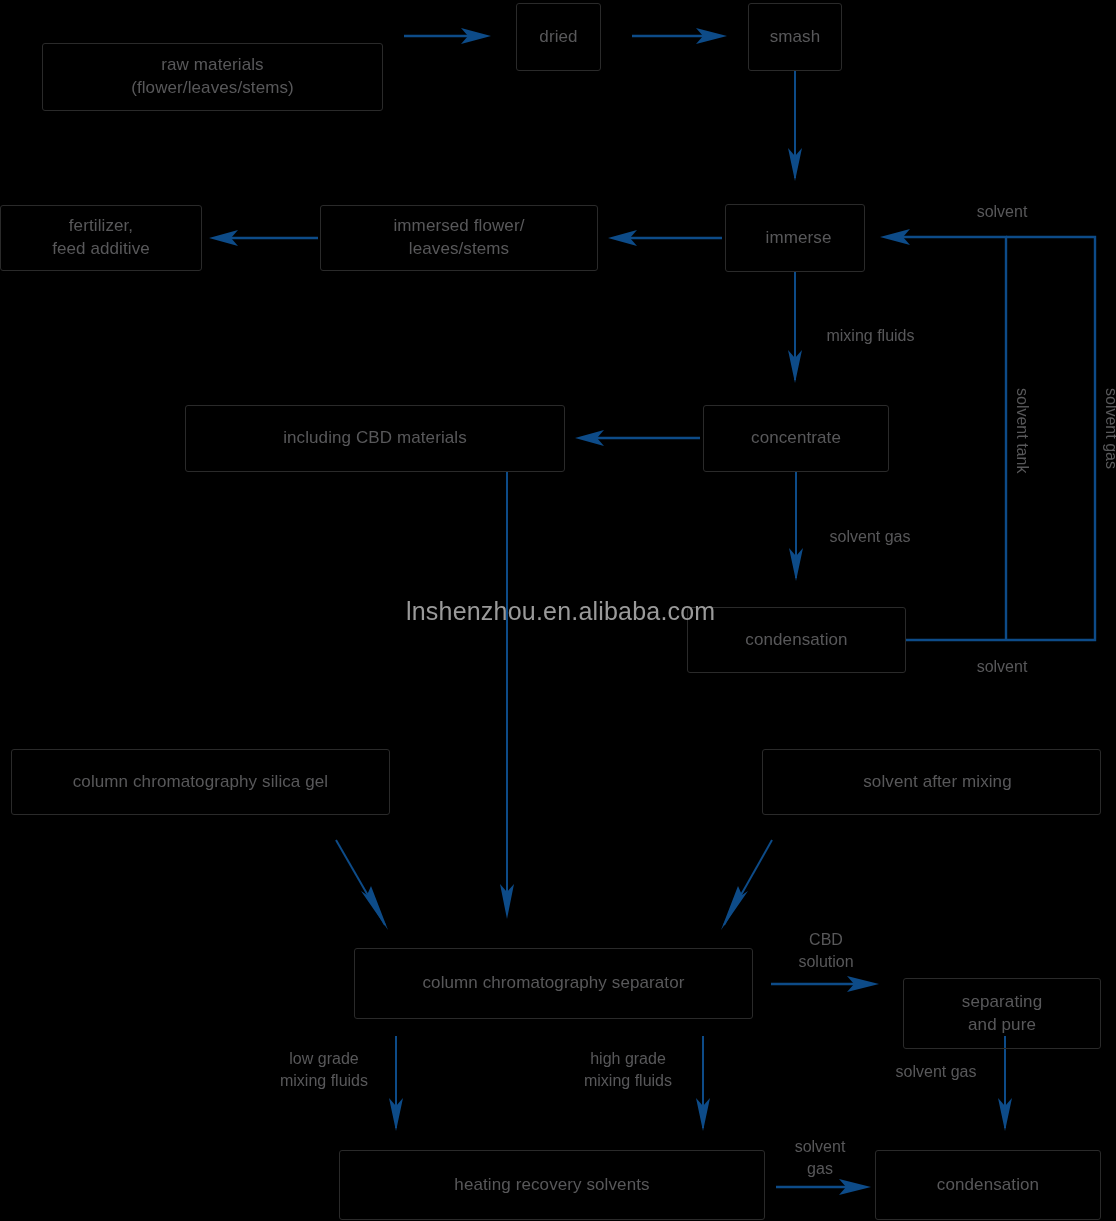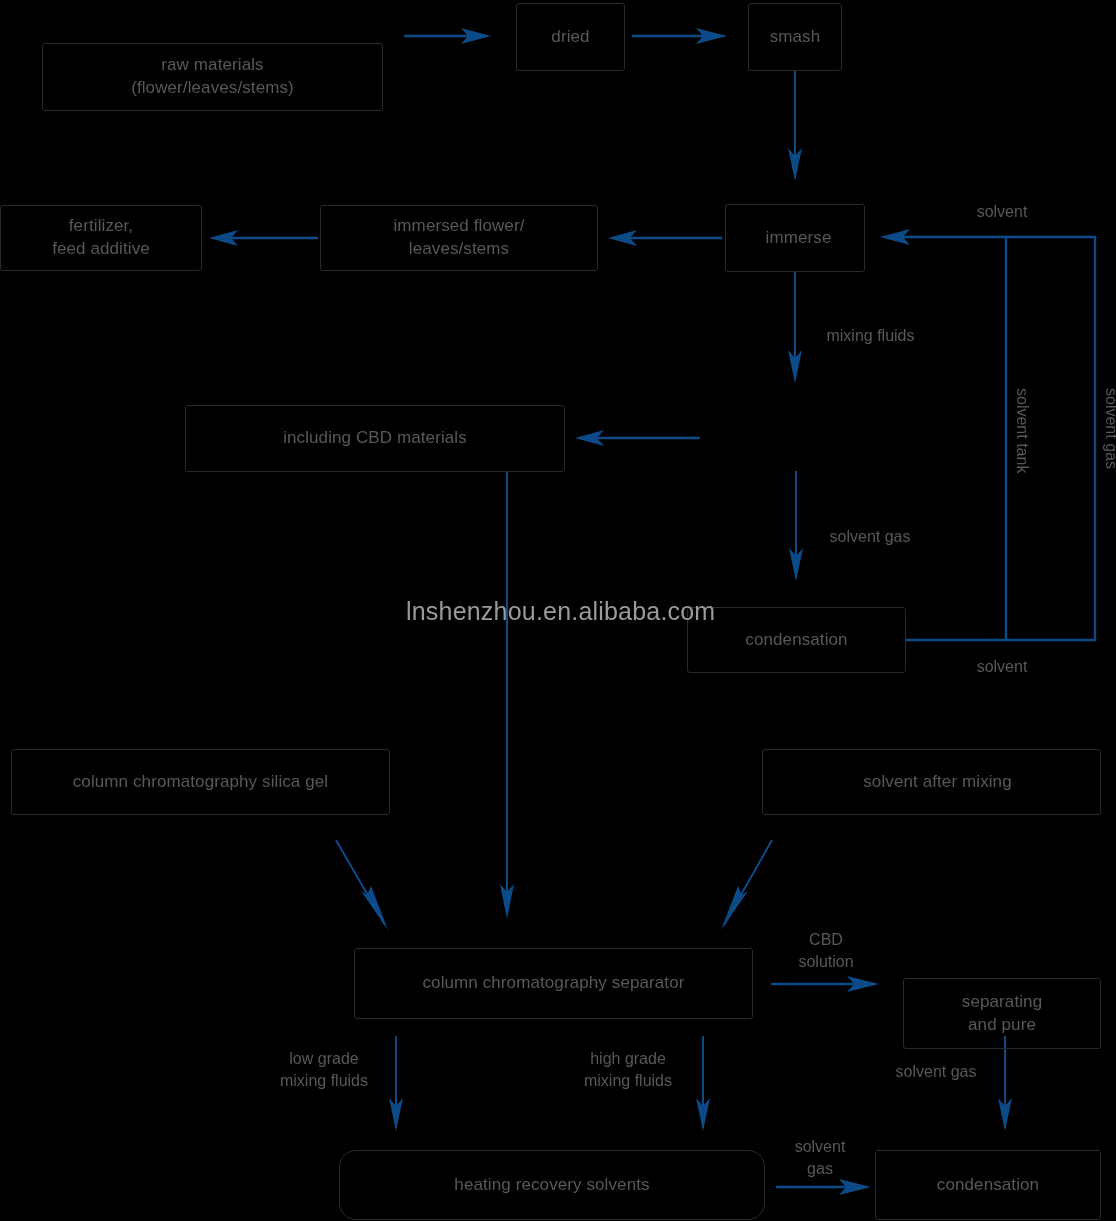--- a/index.html
+++ b/index.html
@@ -124,47 +124,48 @@
     <line class="wire" x1="1005" y1="1036" x2="1005" y2="1128" stroke-width="2"></line>
     <polygon class="arrowhead" points="998,1098 1005,1131 1012,1098 1005,1106"></polygon>
 
     <line class="wire" x1="776" y1="1187" x2="858" y2="1187" stroke-width="2.4"></line>
     <polygon class="arrowhead" points="839,1179 871,1187 839,1195 846,1187"></polygon>
   </svg>
 
   <div class="node" style="left:42px;  top:3px;   width:341px; height:68px;margin-top:40px;">raw materials
 (flower/leaves/stems)</div>
 
-  <div class="node" style="left:516px; top:3px;   width:109px;  height:68px;">dried</div>
+  <div class="node" style="left:516px; top:3px;   width:85px;  height:68px;">dried</div>
 
   <div class="node" style="left:748px; top:3px;   width:94px;  height:68px;">smash</div>
 
   <div class="node" style="left:725px; top:204px; width:140px; height:68px;padding-left:7px;">immerse</div>
 
   <div class="node" style="left:320px; top:205px; width:278px; height:66px;">immersed flower/
 leaves/stems</div>
 
   <div class="node" style="left:0px;   top:205px; width:202px; height:66px;">fertilizer,
 feed additive</div>
 
+  <div class="node" style="left:703px; top:405px; width:186px; height:67px;">concentrate</div>
 
   <div class="node" style="left:185px; top:405px; width:380px; height:67px;">including CBD materials</div>
 
   <div class="node" style="left:687px; top:607px; width:219px; height:66px;">condensation</div>
 
   <div class="node" style="left:11px;  top:749px; width:379px; height:66px;">column chromatography silica gel</div>
 
   <div class="node" style="left:762px; top:749px; width:339px; height:66px;padding-left:12px;">solvent after mixing</div>
 
   <div class="node" style="left:354px; top:948px; width:399px; height:71px;">column chromatography separator</div>
 
   <div class="node" style="left:903px; top:948px; width:198px; height:71px;margin-top:30px;">separating
 and pure</div>
 
-  <div class="node" style="left:339px; top:1150px; width:426px; height:70px;border-radius:17px;">heating recovery solvents</div>
+  <div class="node" style="left:339px; top:1150px; width:426px; height:70px;">heating recovery solvents</div>
 
   <div class="node" style="left:875px; top:1150px; width:226px; height:70px;">condensation</div>
 
   <div class="edge-label" style="left:962px; top:201px; width:80px;">solvent</div>
 
   <div class="edge-label" style="left:808px; top:325px; width:125px;">mixing fluids</div>
 
   <div class="edge-label" style="left:810px; top:526px; width:120px;">solvent gas</div>
 
   <div class="edge-label vert" style="left:1011px; top:388px; height:120px;">solvent tank</div>

